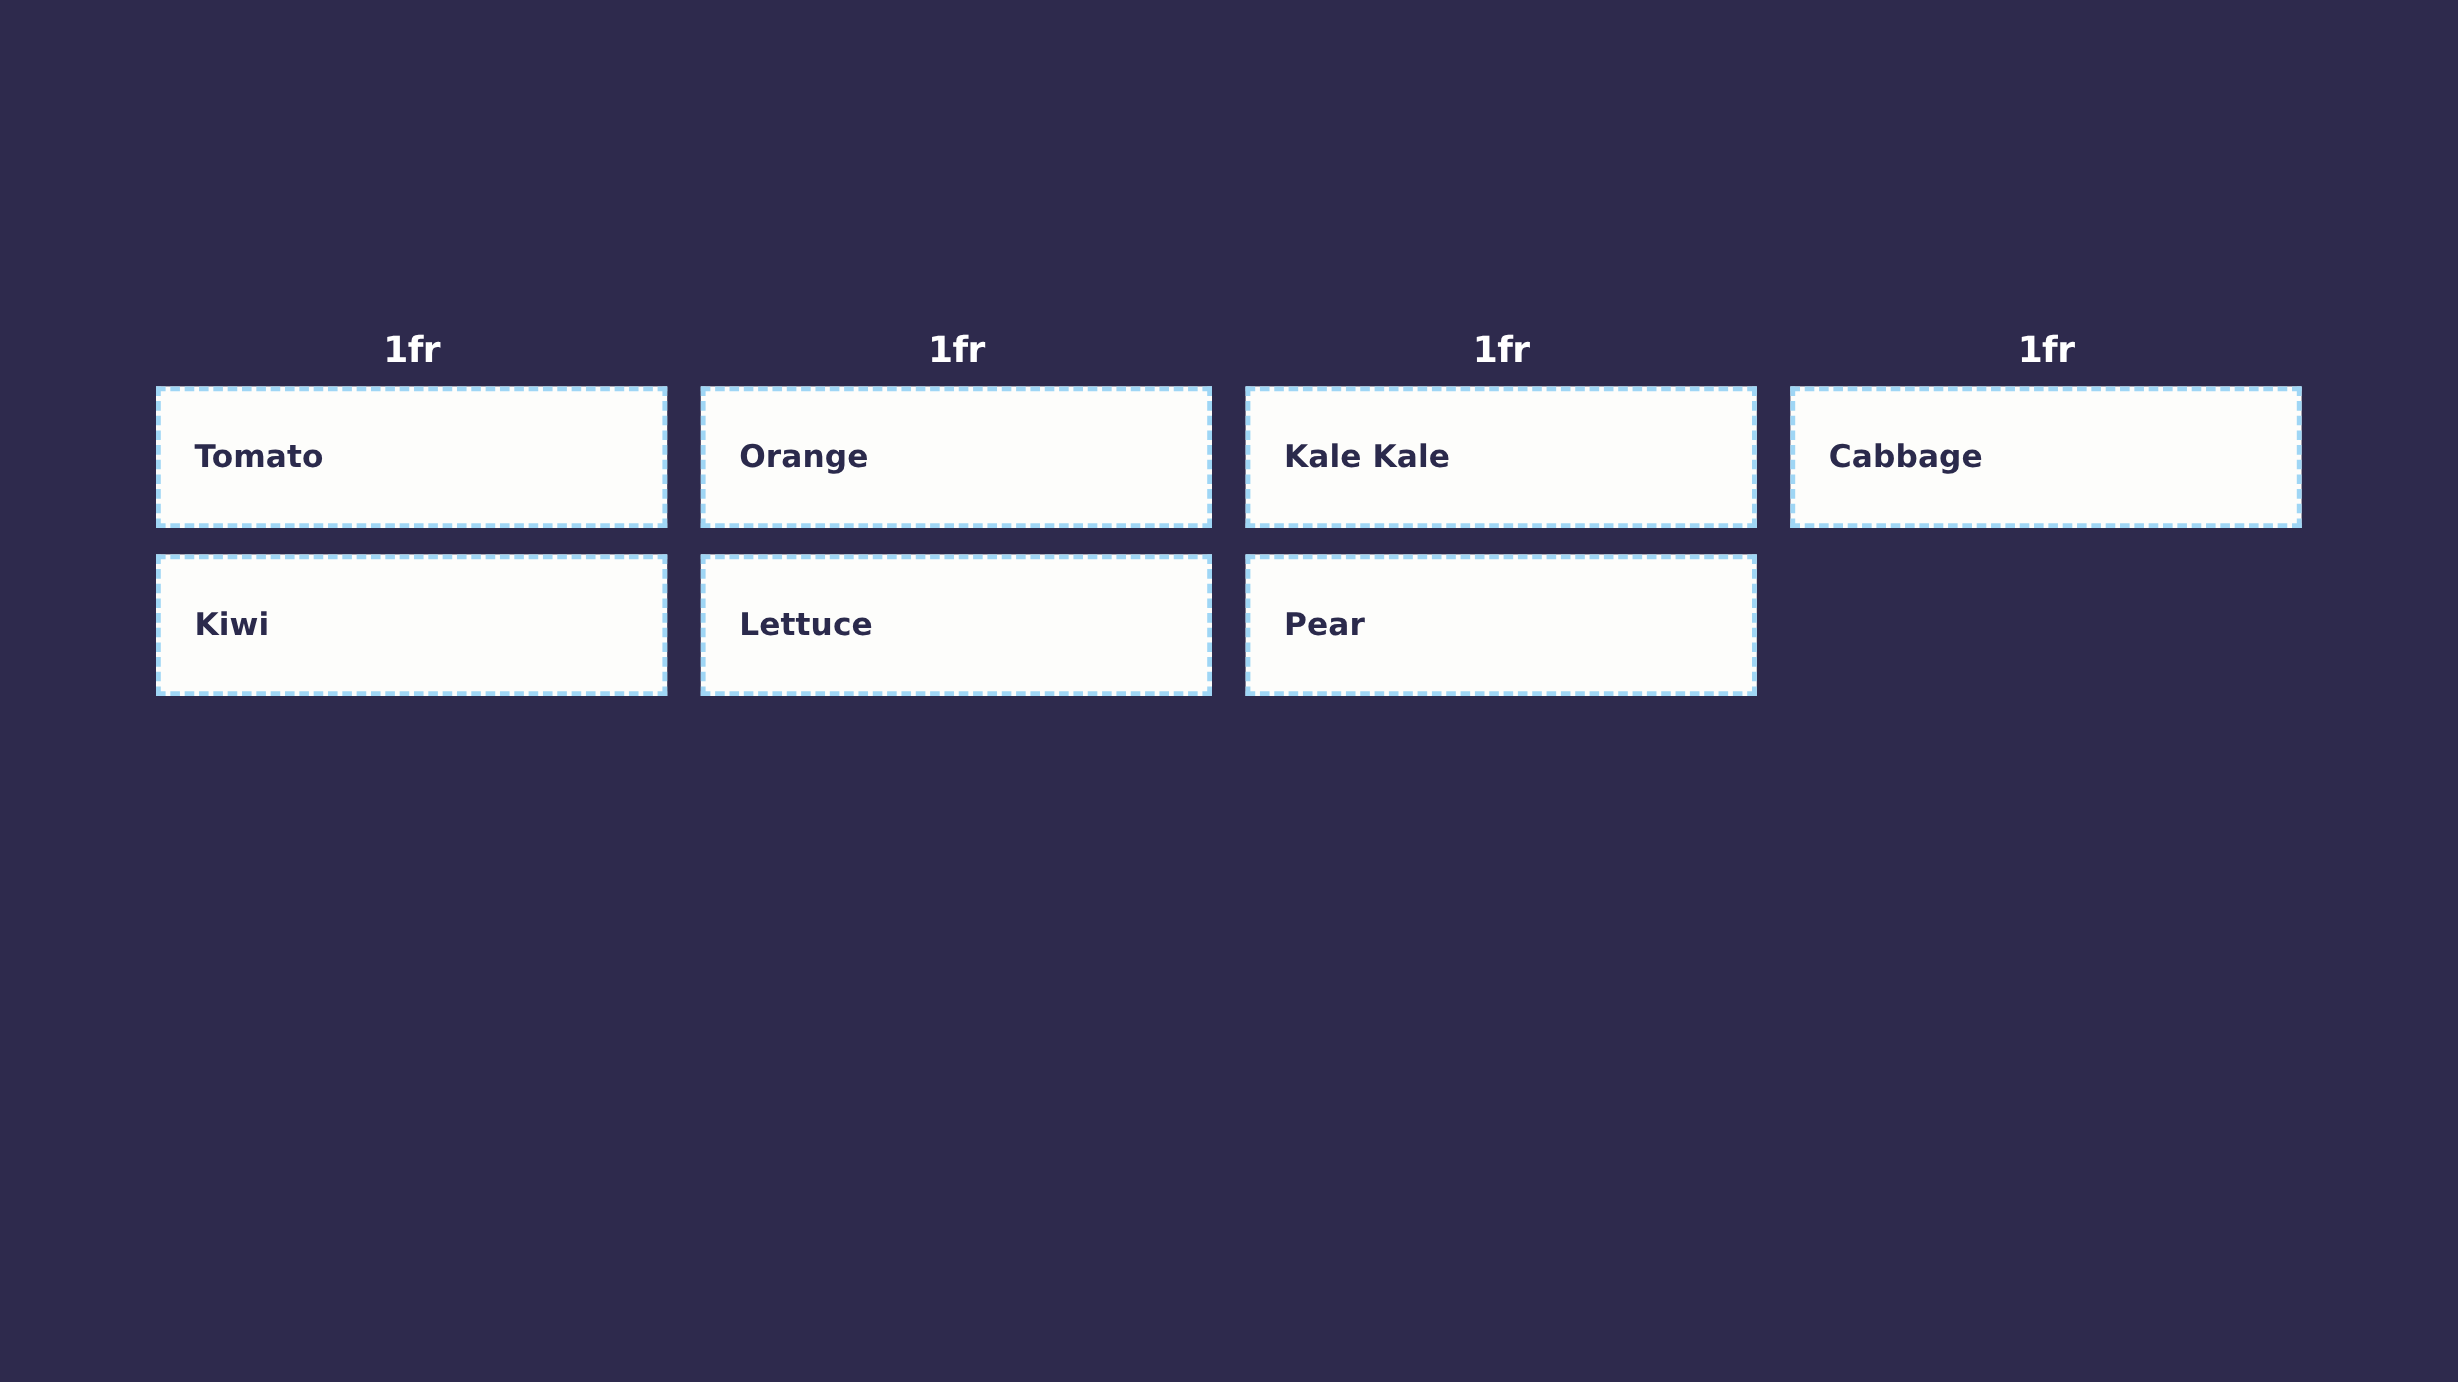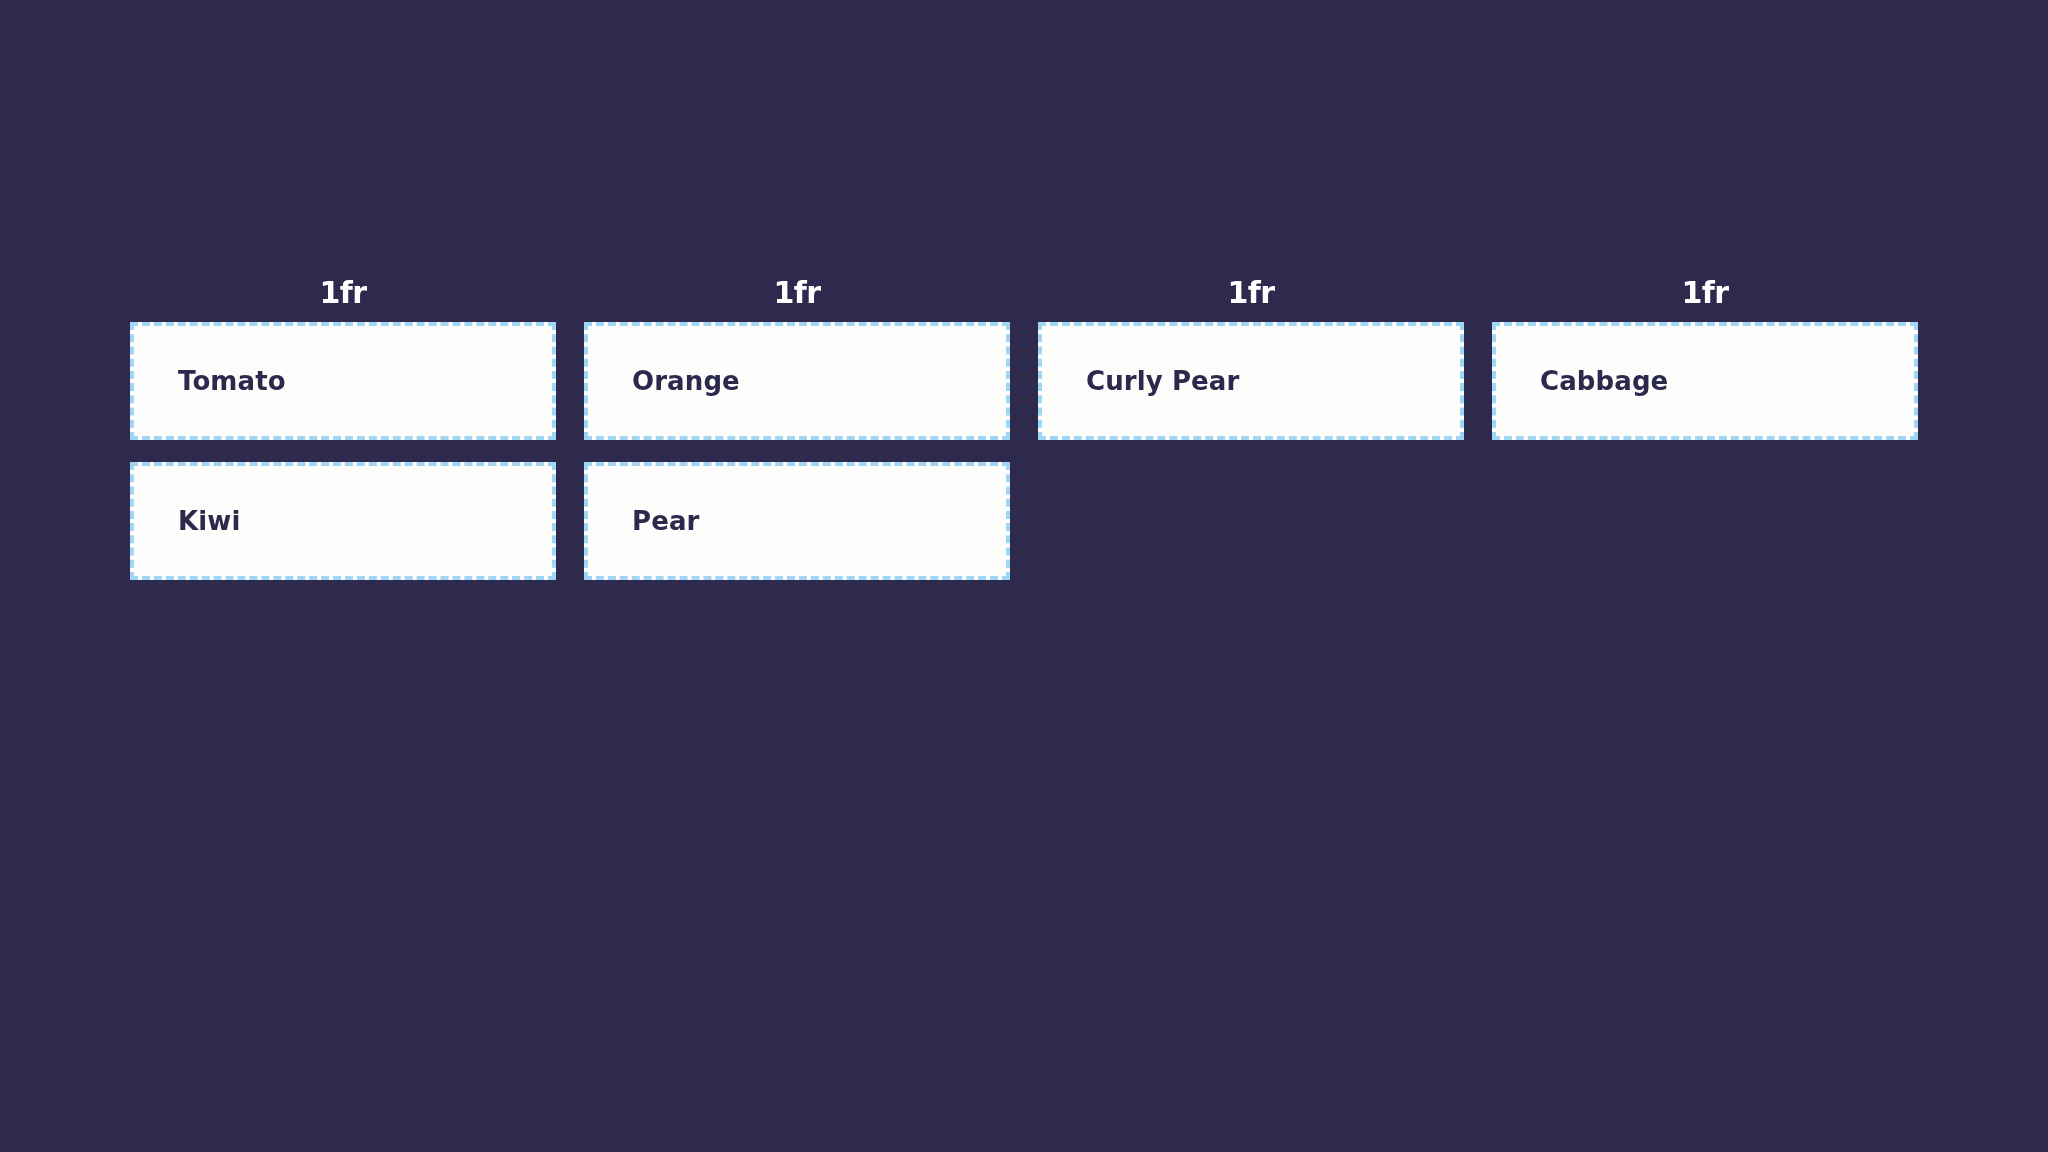--- a/index.html
+++ b/index.html
@@ -56,21 +56,21 @@
     row-gap: 22px;
   }
 
   .grid-item {
     background: #fdfdfb;
     border: 4px dashed #9fd6f5;
     box-sizing: border-box;
     height: 118px;
     display: flex;
     align-items: center;
-    padding: 0 44px;
+    padding: 0 28px;
   }
 
   .grid-item-label {
     color: #2b2a4c;
     font-size: 26px;
     font-weight: 700;
     line-height: 1;
     letter-spacing: 0.1px;
     -webkit-font-smoothing: antialiased;
   }
@@ -90,27 +90,30 @@
     </div>
 
     <div class="grid">
       <div class="grid-item">
         <span class="grid-item-label">Tomato</span>
       </div>
       <div class="grid-item">
         <span class="grid-item-label">Orange</span>
       </div>
       <div class="grid-item">
-        <span class="grid-item-label">Curly Pear</span>
+        <span class="grid-item-label">Kale Kale</span>
       </div>
       <div class="grid-item">
         <span class="grid-item-label">Cabbage</span>
       </div>
       <div class="grid-item">
         <span class="grid-item-label">Kiwi</span>
+      </div>
+      <div class="grid-item">
+        <span class="grid-item-label">Lettuce</span>
       </div>
       <div class="grid-item">
         <span class="grid-item-label">Pear</span>
       </div>
     </div>
 
   </div>
 
 </div>
 

